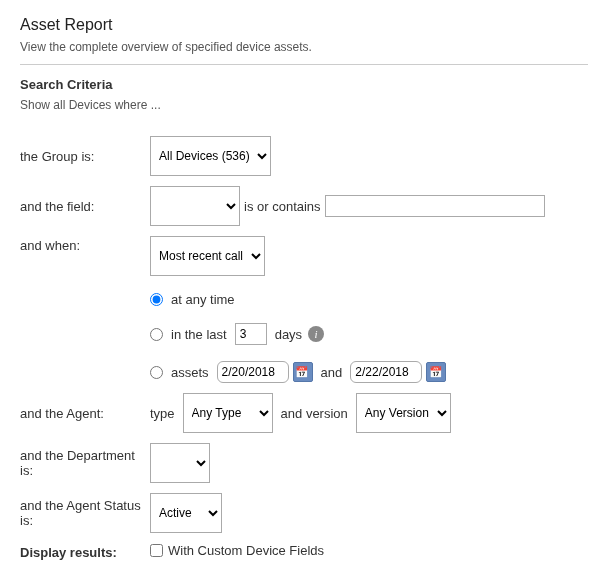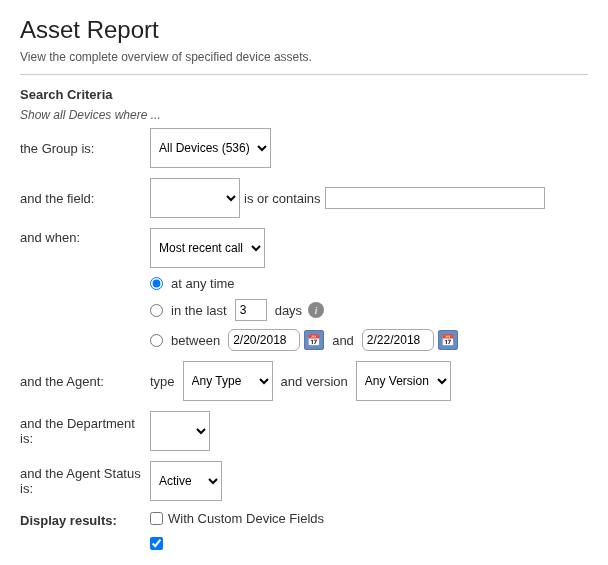--- a/index.html
+++ b/index.html
@@ -6,21 +6,21 @@
     body {
       font-family: Arial, sans-serif;
       font-size: 13px;
       color: #333;
       background: #fff;
       padding: 16px 20px;
       width: 608px;
       min-height: 565px;
     }
     h1 {
-      font-size: 24px;
+      font-size: 16px;
       font-weight: normal;
       color: #222;
       margin-bottom: 6px;
     }
     .subtitle {
       font-size: 12px;
       color: #555;
       margin-bottom: 10px;
     }
     hr {
@@ -29,22 +29,21 @@
       margin-bottom: 12px;
     }
     .section-title {
       font-weight: bold;
       font-size: 13px;
       margin-bottom: 6px;
     }
     .show-all {
       font-size: 12px;
       color: #555;
-      margin-bottom: 6px;
-      font-style: italic;
+      margin-bottom: 24px;
     }
     .form-row {
       display: flex;
       align-items: center;
       margin-bottom: 10px;
       flex-wrap: wrap;
     }
     .form-label {
       width: 130px;
       font-size: 13px;
@@ -132,21 +131,21 @@
     }
     .checkbox-row {
       display: flex;
       align-items: center;
       font-size: 13px;
       margin-bottom: 5px;
     }
     .and-when-controls {
       display: flex;
       flex-direction: column;
-      gap: 8px;
+      gap: 16px;
     }
     .inline-label {
       font-size: 13px;
       color: #333;
     }
     .days-input {
       width: 32px;
     }
     .version-select {
       min-width: 90px;
@@ -203,21 +202,21 @@
     </div>
     <div class="radio-row">
       <input type="radio" name="when_radio" style="">
       <span>in the last</span>
       <input type="text" class="days-input" value="3" style="width: 32px; margin: 0px 4px;">
       <span>days</span>
       <span class="info-icon" title="Info">i</span>
     </div>
     <div class="radio-row">
       <input type="radio" name="when_radio" style="">
-      <span style="margin-right:4px;">between</span>
+      <span style="margin-right:4px;">assets</span>
       <input type="text" class="date-input" value="2/20/2018" style="">
       <span class="cal-btn">📅</span>
       <span style="margin: 0 4px;">and</span>
       <input type="text" class="date-input" value="2/22/2018" style="">
       <span class="cal-btn">📅</span>
     </div>
   </div>
 </div>
 
 <div class="form-row" style="margin-top: 8px;">

